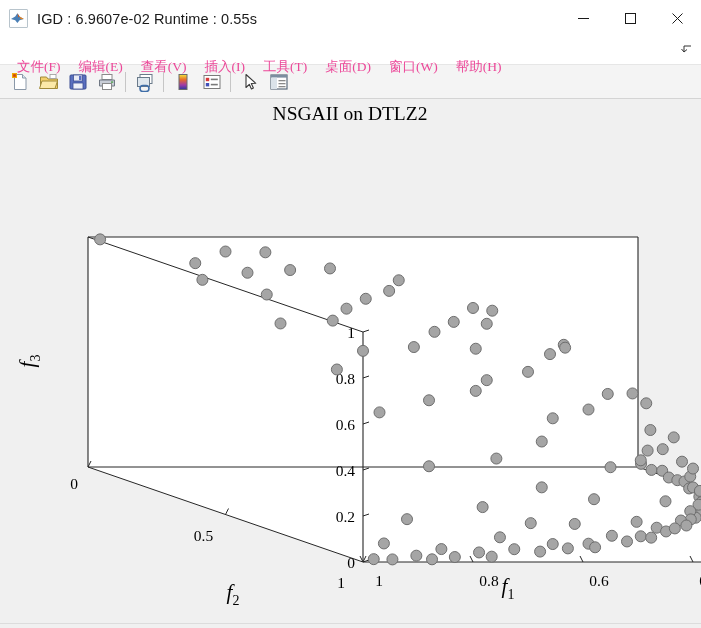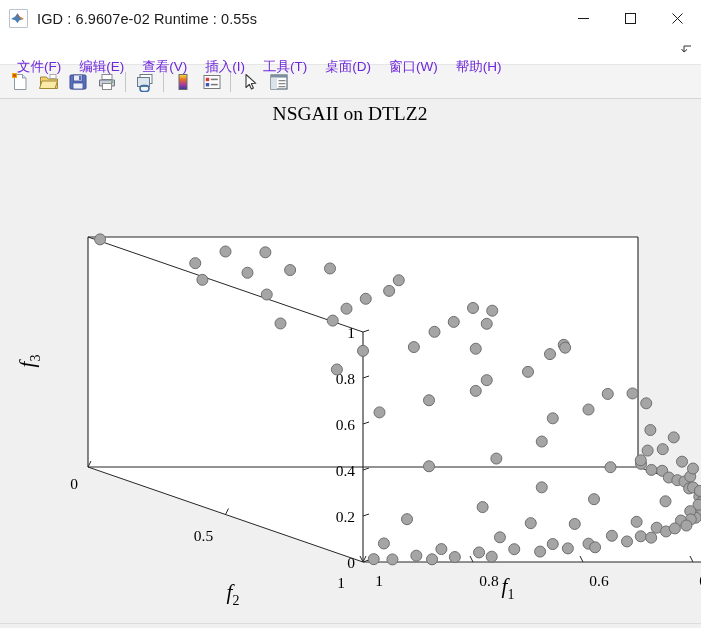--- a/index.html
+++ b/index.html
@@ -43,22 +43,22 @@
   .winbtn svg{display:block;}
 
   
   .menubar{
     height:27px;flex:0 0 27px;background:#ffffff;
     display:flex;align-items:center;padding-left:8px;
     position:relative;
     border-bottom:1px solid #e6e6e6;
   }
   .menu-item{
-    font-size:13.5px;color:#6d28d9;padding:2px 9px;white-space:nowrap;
-    font-family:Liberation Sans, sans-serif;
+    font-size:13.5px;color:#ec4899;padding:2px 9px;white-space:nowrap;
+    font-family:Liberation Serif, serif;
     cursor:default;
     margin-top:32px;
   }
   .menu-overflow{
     margin-left:auto;margin-right:8px;font-size:12px;color:#333;
     transform:scaleX(-1);
   }
 
   
   .toolbar{

